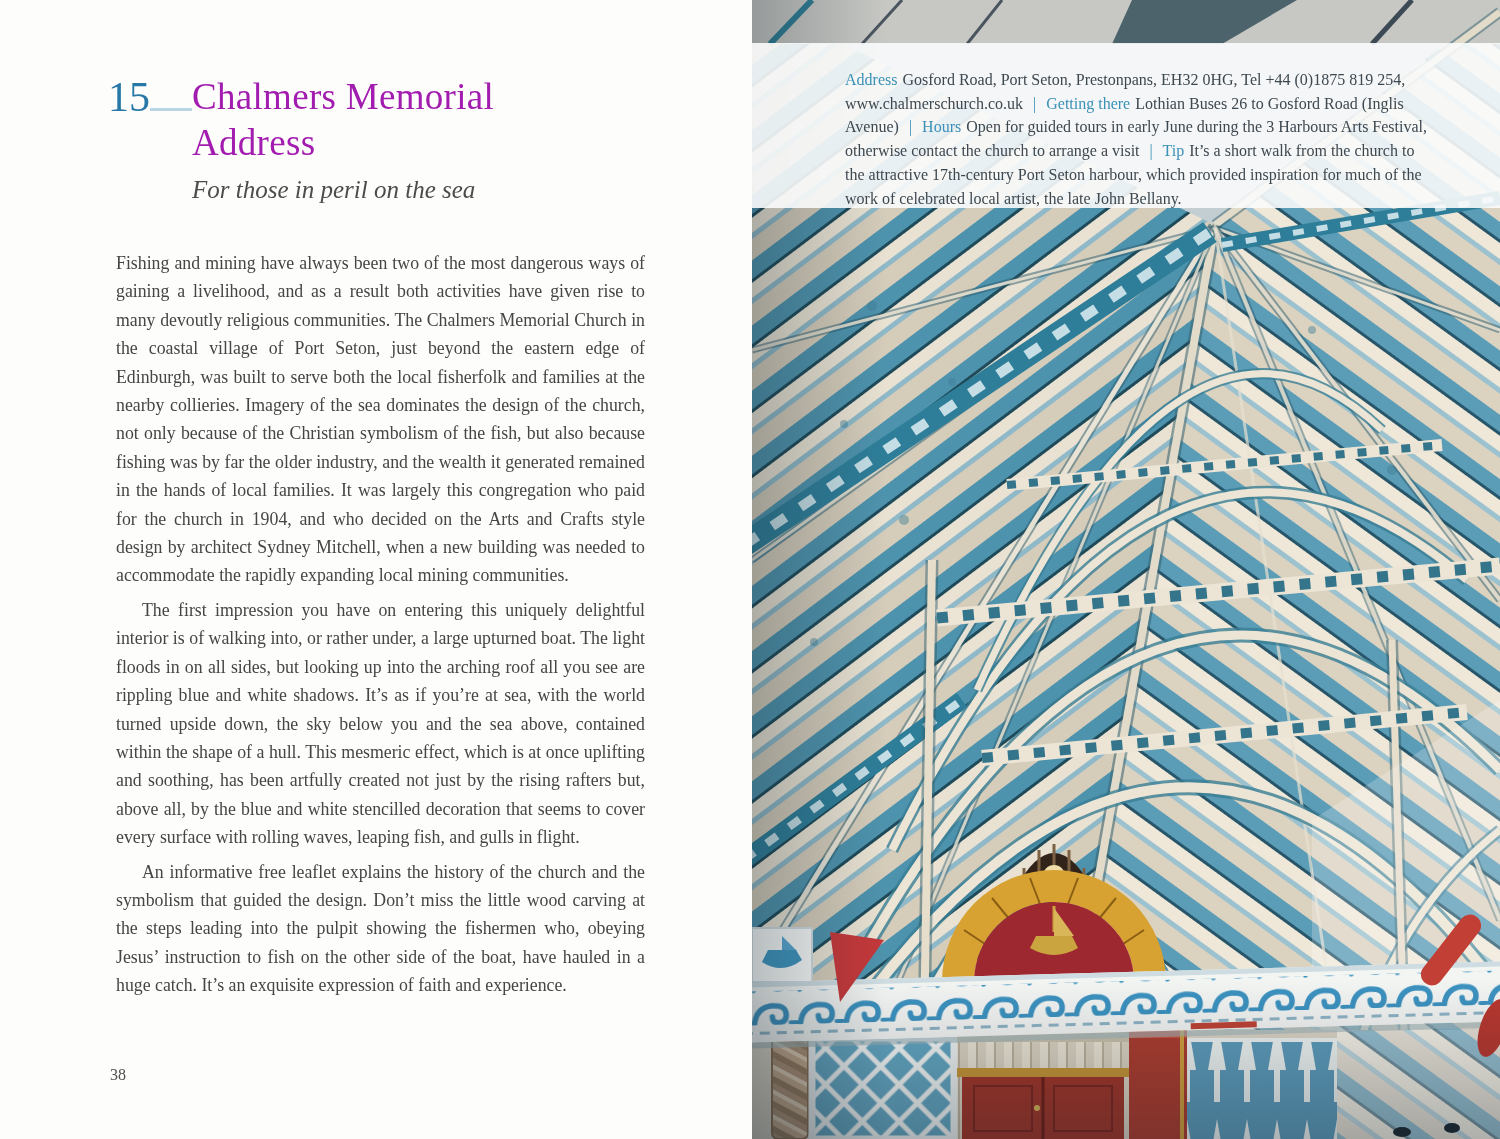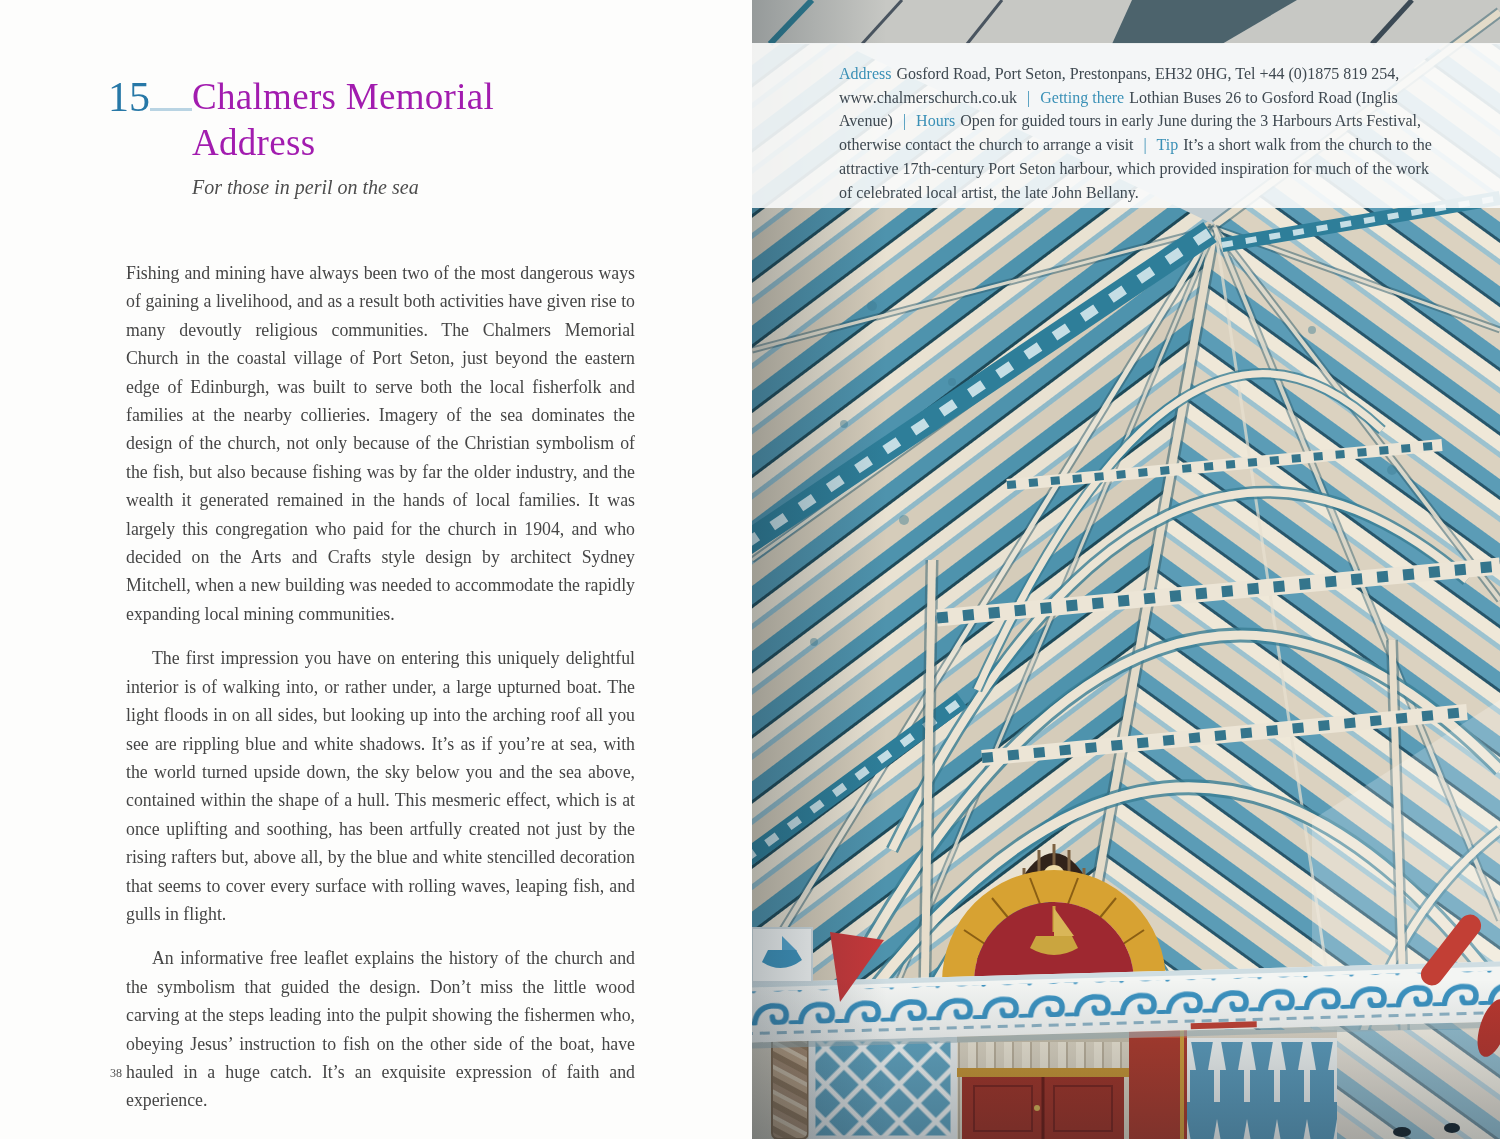--- a/index.html
+++ b/index.html
@@ -5,32 +5,32 @@
   html,body{margin:0;padding:0;background:#ffffff;}
   .page{position:relative;width:1500px;height:1139px;background:#fdfdfc;overflow:hidden;
         font-family:"Liberation Serif", serif;color:#3f3f3f;}
   
   .left-page{position:absolute;left:0;top:0;width:752px;height:1139px;background:#fdfdfc;padding-left:48px;}
   .chapter-head{position:absolute;left:108px;top:74px;display:flex;}
   .num-wrap{width:84px;display:flex;align-items:flex-start;}
   .chapter-num{font-size:42px;line-height:46px;color:var(--accent_blue,#2778a7);}
   .num-line{display:inline-block;width:44px;height:34px;border-bottom:3px solid var(--underline_blue,#b9d4e3);}
   .chapter-title{margin:0;font-weight:normal;font-size:37px;line-height:46px;color:#a21caf;letter-spacing:.3px;}
-  .subtitle{margin-top:10px;font-style:italic;font-size:20px;color:#4c4c4c;}
+  .subtitle{margin-top:10px;font-style:italic;font-size:25px;color:#4c4c4c;}
   .body-text{position:absolute;left:110px;top:243px;width:541px;font-size:17.8px;line-height:28.4px;
              color:#454545;text-align:justify;}
-  .body-text p{margin:16px;}
+  .body-text p{margin:6px;}
   .body-text p + p{text-indent:26px;}
-  .page-number{position:absolute;left:110px;top:1066px;font-size:12px;color:#4f4f4f;}
+  .page-number{position:absolute;left:110px;top:1066px;font-size:16px;color:#4f4f4f;}
   
   .photo{position:absolute;left:752px;top:0;width:748px;height:1139px;overflow:hidden;background:#c3ced2;}
   .photo svg{position:absolute;left:0;top:0;}
   .infobox{position:absolute;left:0;top:43px;width:748px;height:165px;box-sizing:border-box;
            background:rgba(250,251,251,0.90);padding:15px 56px 0 83px;}
-  .info-text{margin:4px;font-size:16px;line-height:23.7px;color:#3e4850;}
+  .info-text{margin:10px;font-size:16px;line-height:23.7px;color:#3e4850;}
   .ilbl{color:var(--label_blue,#3a90b6);margin-right:5px;}
   .isep{color:var(--label_blue,#3a90b6);margin:0 6px;}
 </style>
 </head>
 <body>
 
 <div class="page">
 
   <div class="left-page">
     <div class="chapter-head">

